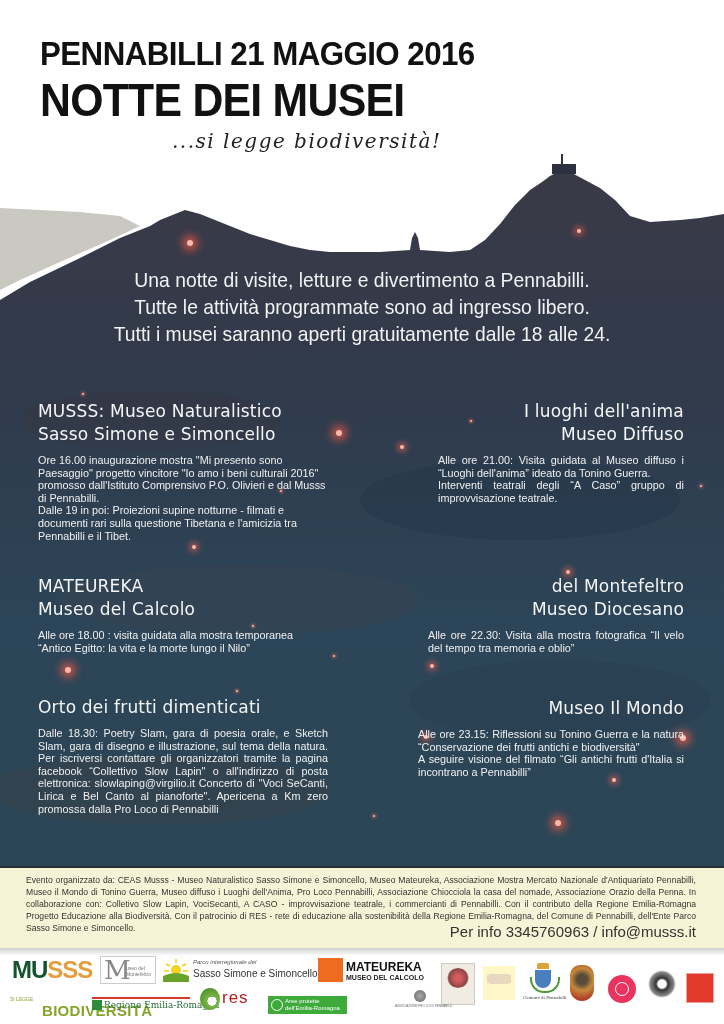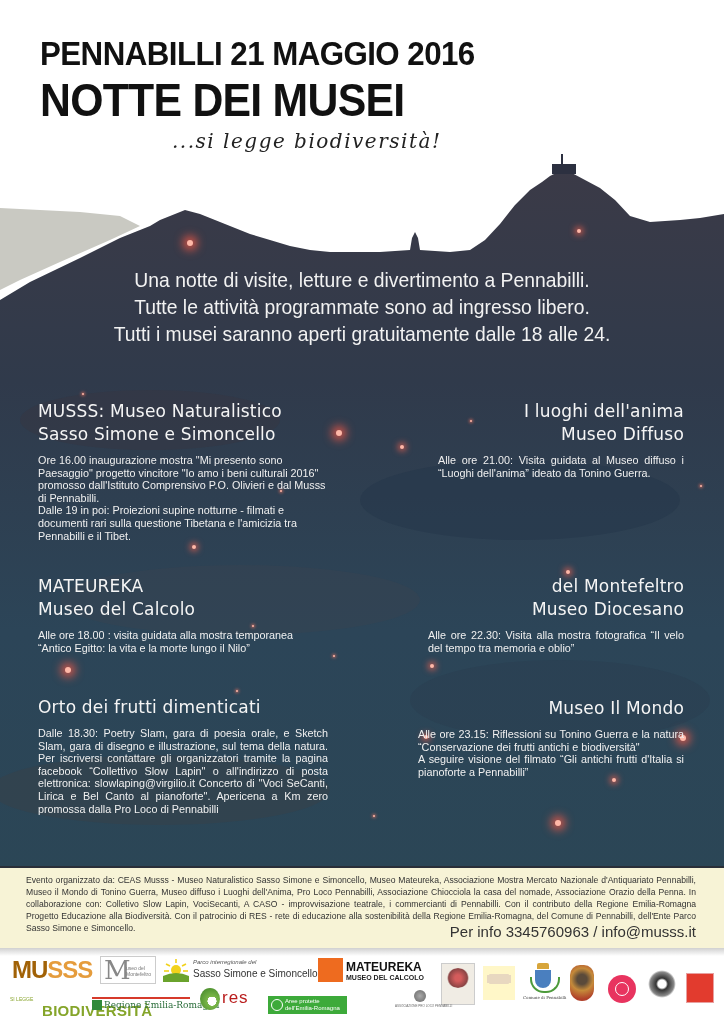--- a/index.html
+++ b/index.html
@@ -32,21 +32,21 @@
 
   
   .footer-band { position:absolute; left:0; top:866px; width:724px; height:82px; background:#f7f3d6; border-top:2px solid #2a2f38; }
   .footer-text { position:absolute; left:26px; top:874px; width:670px; font-family:"Liberation Sans", sans-serif; font-size:8.6px; line-height:12.1px; color:#333; text-align:justify; }
   .info { position:absolute; right:28px; top:923px; font-family:"Liberation Sans", sans-serif; font-size:15px; color:#333; white-space:nowrap; }
   .footer-shadow { position:absolute; left:0; top:948px; width:724px; height:8px; background:linear-gradient(180deg,#d0d0d0,#ffffff); }
 
   
   .logo { position:absolute; font-family:"Liberation Sans", sans-serif; }
   .logo-musss { left:12px; top:956px; font-size:24px; font-weight:bold; letter-spacing:-1px; }
-  .logo-musss .m { color:#a16207; }
+  .logo-musss .m { color:#14532d; }
   .logo-musss .s { color:#e59c3c; }
   .logo-montefeltro { left:100px; top:956px; width:54px; height:26px; border:1px solid #ccc; font-size:5px; color:#777; }
   .logo-montefeltro .big-m { position:absolute; left:3px; top:-2px; font-size:26px; color:#888; font-family:"DejaVu Serif", serif; }
   .logo-montefeltro .small { position:absolute; left:25px; top:8px; line-height:6px; }
   .logo-parco { left:163px; top:956px; width:160px; height:28px; }
   .sun { position:absolute; left:0; top:2px; width:26px; height:24px; }
   .parco-small { position:absolute; left:30px; top:3px; font-size:6px; color:#555; font-style:italic; white-space:nowrap; }
   .parco-big { position:absolute; left:30px; top:12px; font-size:10px; color:#333; white-space:nowrap; }
   .logo-mateureka { left:318px; top:958px; width:120px; height:26px; }
   .mat-box { position:absolute; left:0; top:0; width:25px; height:24px; background:#ee6b1f; }
@@ -155,20 +155,21 @@
     </div>
   </div>
 
   <div class="sec right" style="top:400px">
     <div class="sec-title">
       <div>I luoghi dell'anima</div>
       <div>Museo Diffuso</div>
     </div>
     <div class="sec-body" style="margin-left:44px">
       <div>Alle ore 21.00: Visita guidata al Museo diffuso i “Luoghi dell'anima” ideato da Tonino Guerra.</div>
+      <div>Interventi teatrali degli “A Caso” gruppo di improvvisazione teatrale.</div>
     </div>
   </div>
 
   <div class="sec left" style="top:575px">
     <div class="sec-title">
       <div>MATEUREKA</div>
       <div>Museo del Calcolo</div>
     </div>
     <div class="sec-body">Alle ore 18.00 : visita guidata alla mostra temporanea “Antico Egitto: la vita e la morte lungo il Nilo”</div>
   </div>
@@ -185,21 +186,21 @@
     <div class="sec-title">Orto dei frutti dimenticati</div>
     <div class="sec-body" style="text-align:justify">Dalle 18.30: Poetry Slam, gara di poesia orale, e Sketch Slam, gara di disegno e illustrazione, sul tema della natura. Per iscriversi contattare gli organizzatori tramite la pagina facebook “Collettivo Slow Lapin" o all'indirizzo di posta elettronica: slowlaping@virgilio.it Concerto di "Voci SeCanti, Lirica e Bel Canto al pianoforte". Apericena a Km zero promossa dalla Pro Loco di Pennabilli</div>
   </div>
 
   <div class="sec right" style="top:697px">
     <div class="sec-title">
       <div>Museo Il Mondo</div>
     </div>
     <div class="sec-body" style="margin-left:24px">
       <div>Alle ore 23.15: Riflessioni su Tonino Guerra e la natura “Conservazione dei frutti antichi e biodiversità"</div>
-      <div>A seguire visione del filmato “Gli antichi frutti d'Italia si pianoforte a Pennabilli”</div>
+      <div>A seguire visione del filmato “Gli antichi frutti d'Italia si incontrano a Pennabilli”</div>
     </div>
   </div>
 
   <div class="footer-band"></div>
   <div class="footer-text">Evento organizzato da: CEAS Musss - Museo Naturalistico Sasso Simone e Simoncello, Museo Mateureka, Associazione Mostra Mercato Nazionale d'Antiquariato Pennabilli, Museo il Mondo di Tonino Guerra, Museo diffuso i Luoghi dell'Anima, Pro Loco Pennabilli, Associazione Chiocciola la casa del nomade, Associazione Orazio della Penna. In collaborazione con: Colletivo Slow Lapin, VociSecanti, A CASO - improvvisazione teatrale,  i commercianti di Pennabilli. Con il contributo della Regione Emilia-Romagna Progetto Educazione alla Biodiversità. Con il patrocinio di RES - rete di educazione alla sostenibilità della Regione Emilia-Romagna, del Comune di Pennabilli, dell'Ente Parco Sasso Simone e Simoncello.</div>
   <div class="info">Per info 3345760963 / info@musss.it</div>
   <div class="footer-shadow"></div>
 
   <div class="logo logo-musss">
     <span class="m">MU</span><span class="s">SSS</span>

